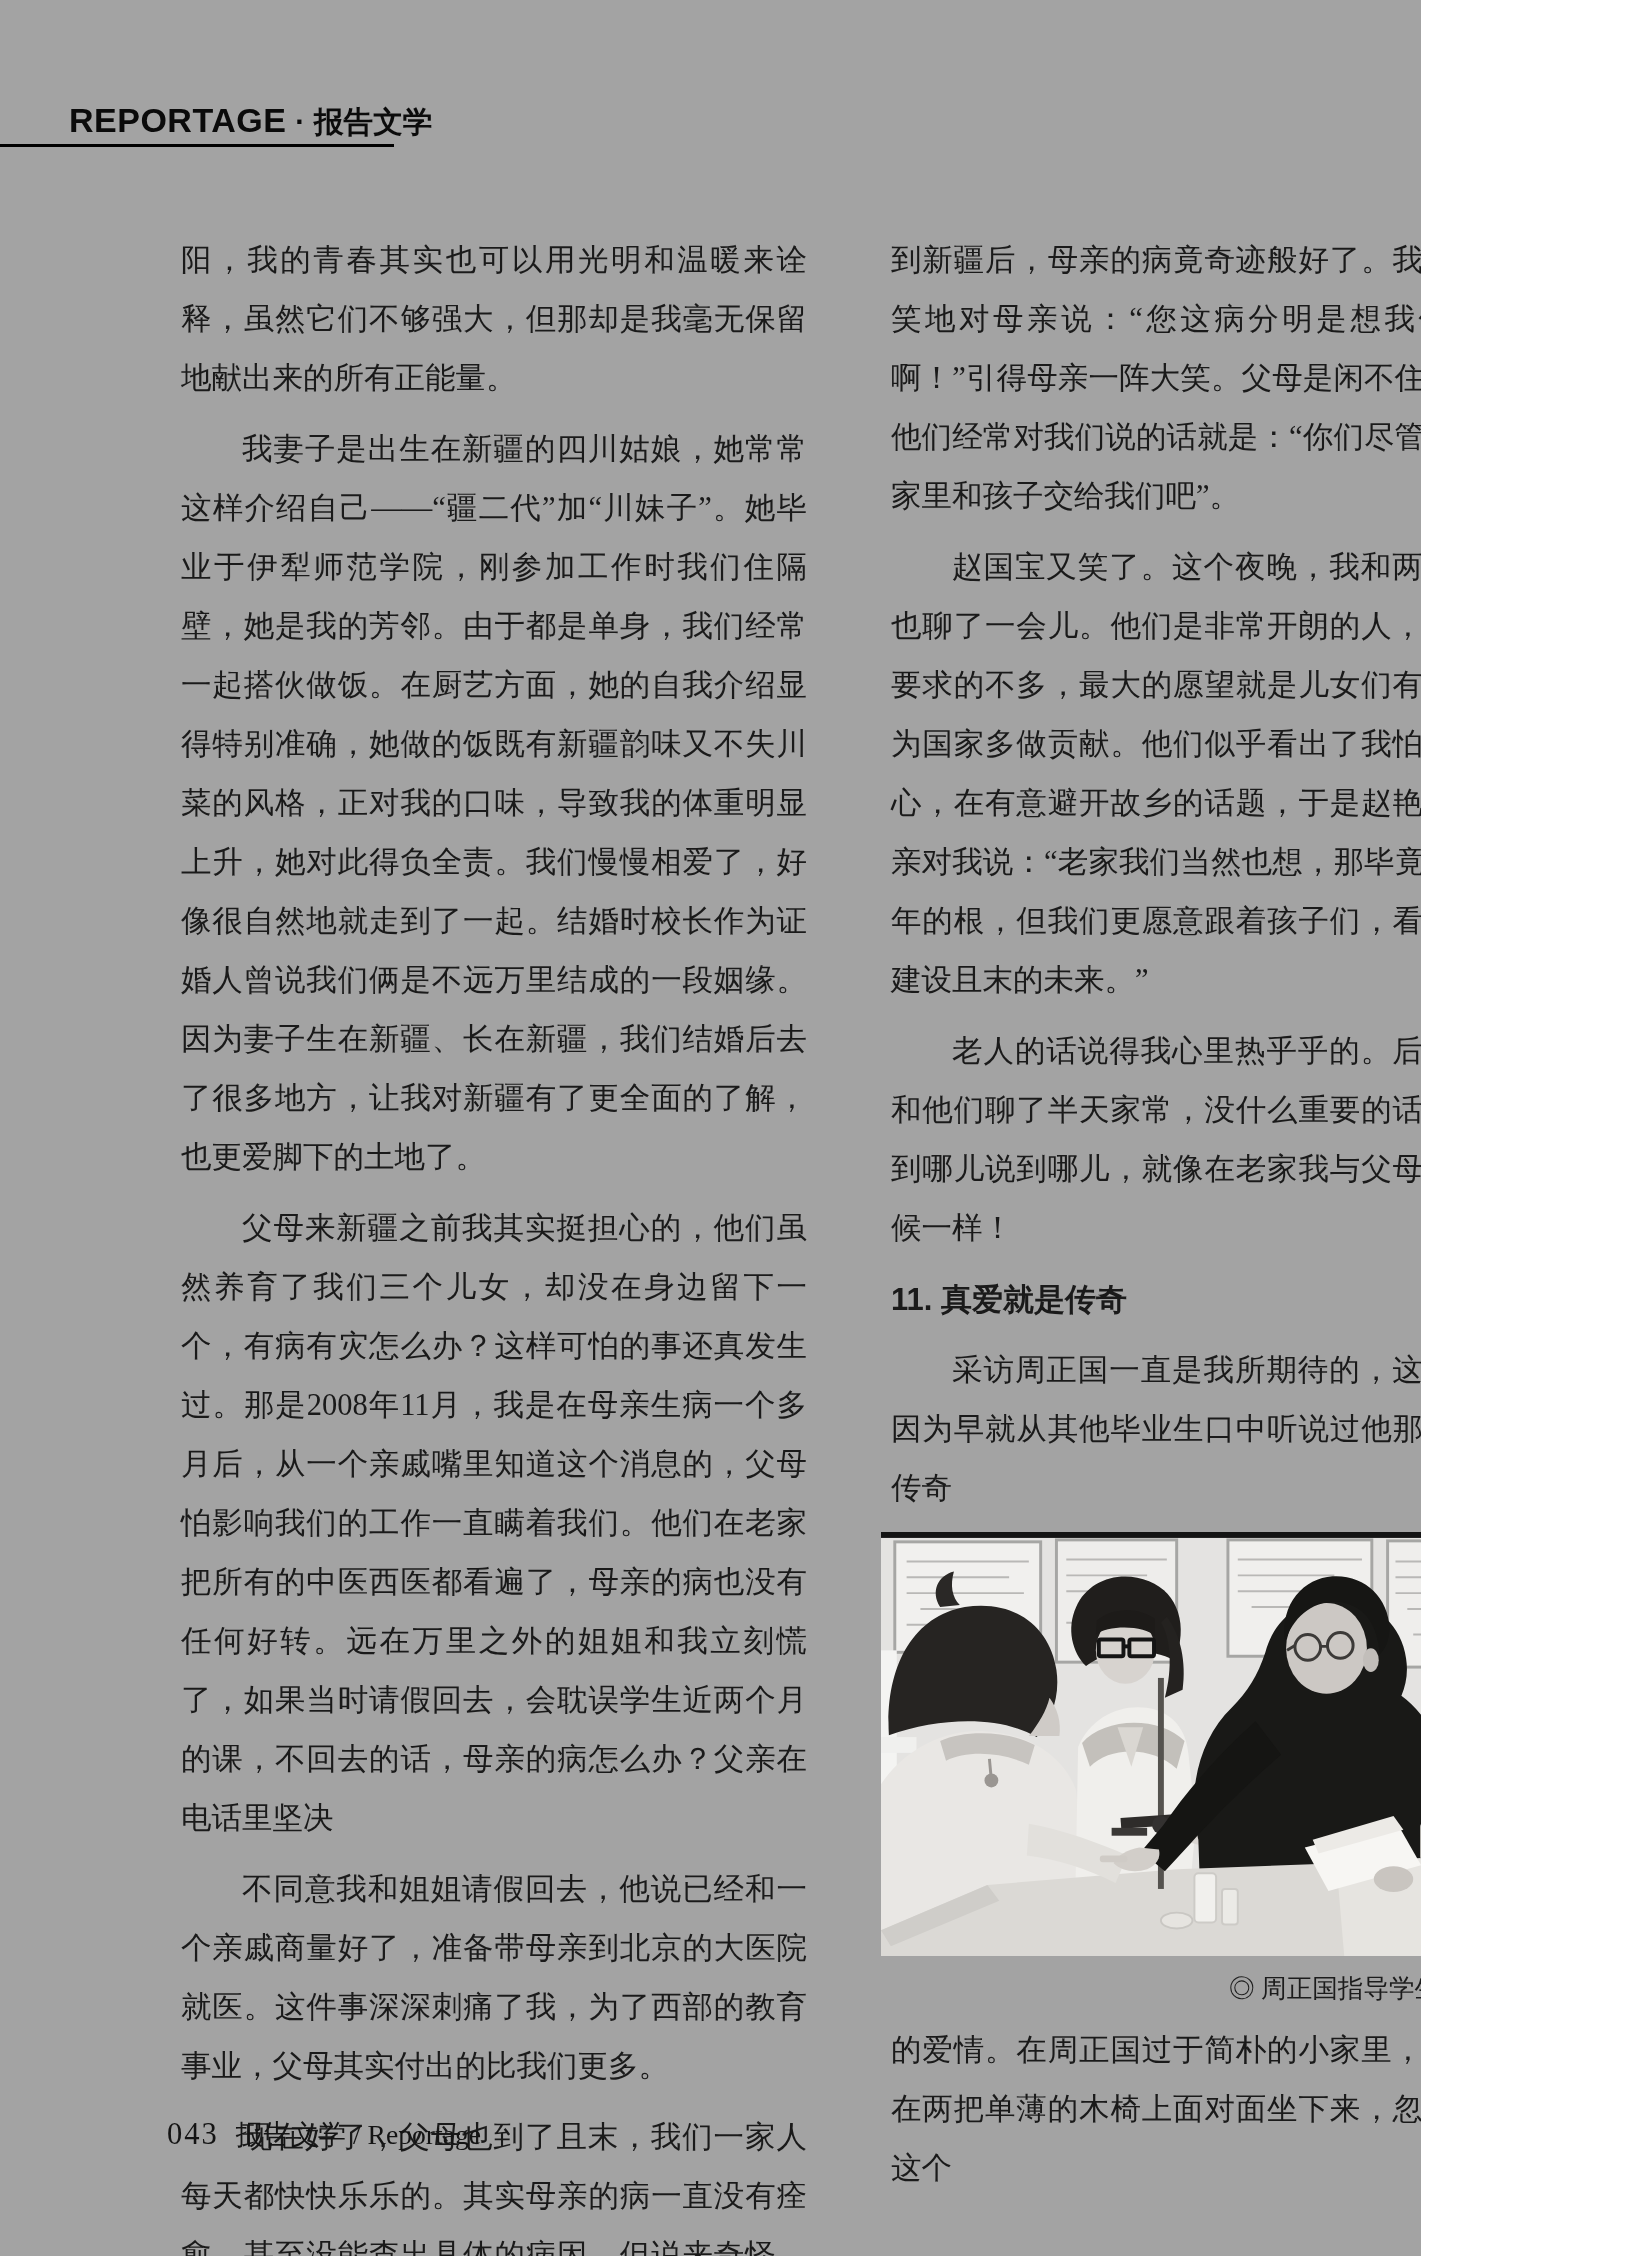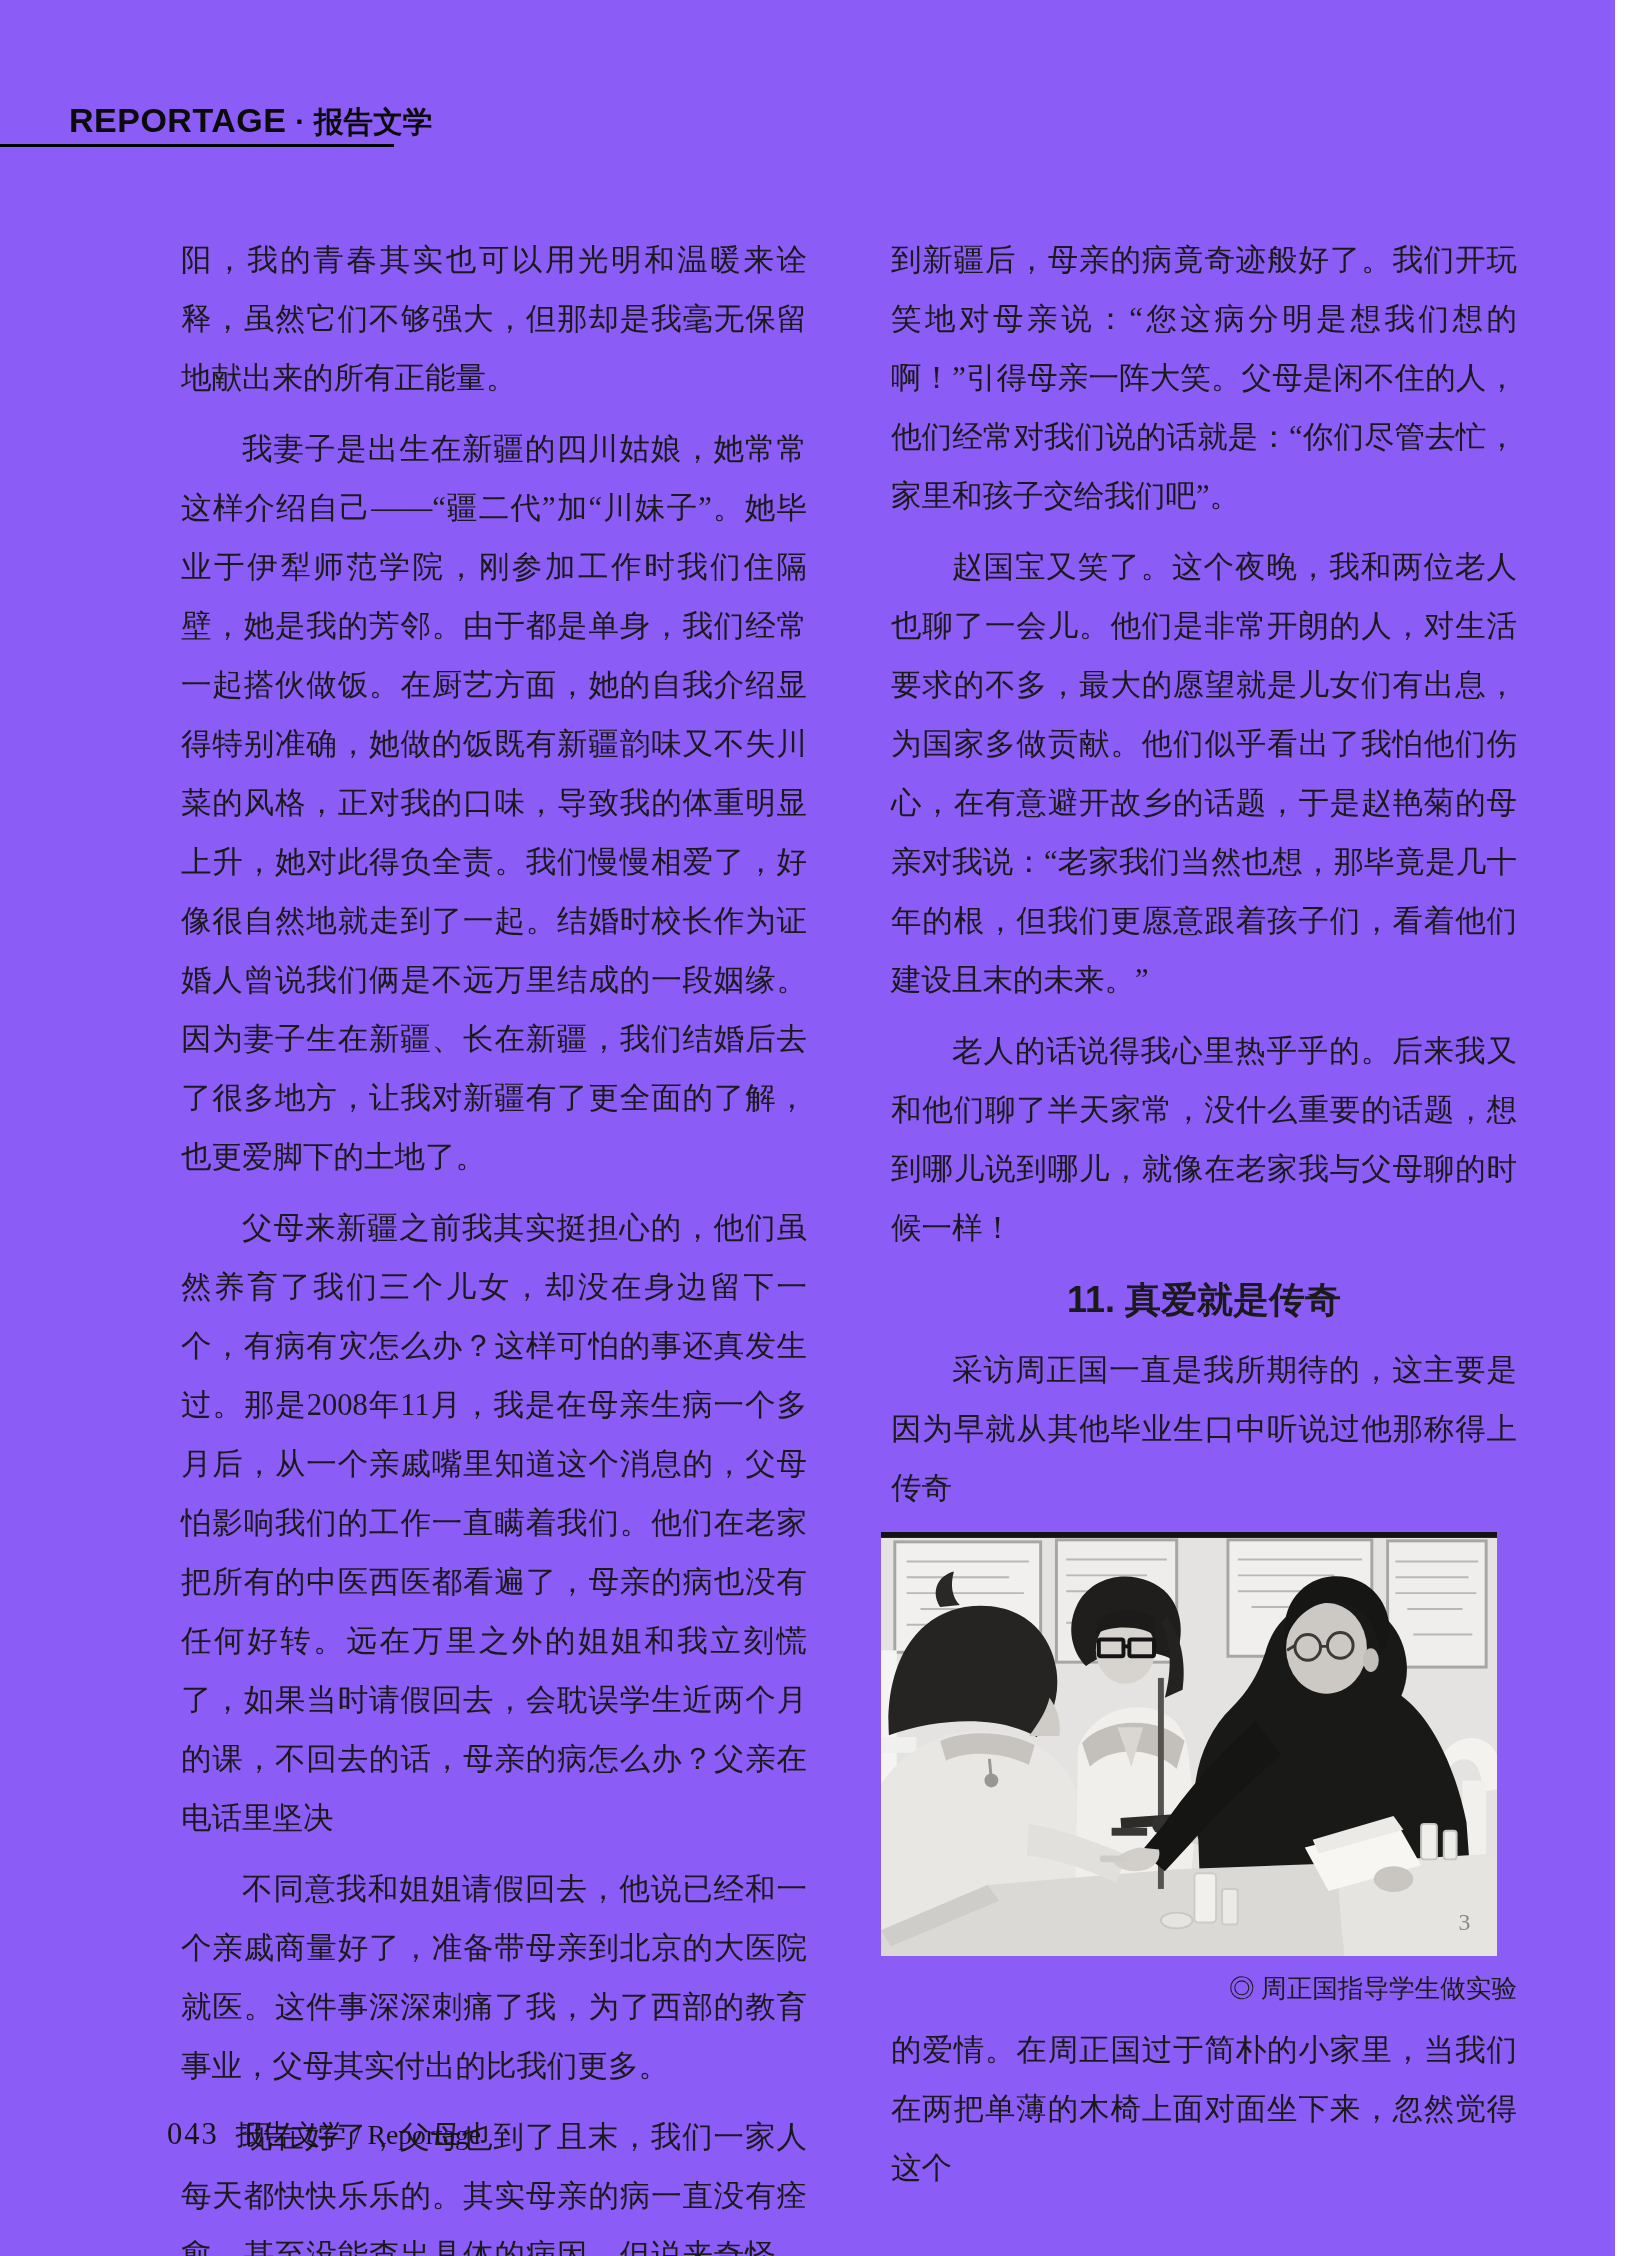--- a/index.html
+++ b/index.html
@@ -1,36 +1,36 @@
 <!DOCTYPE html>
 <html><head>
 <meta charset="utf-8">
 <style>
   html,body{margin:0;padding:0;background:#ffffff;}
-  .page{position:relative;width:1615px;height:2257px;background:#8b5cf6;
+  .page{position:relative;width:1421px;height:2257px;background:#a3a3a3;
         font-family:"Liberation Serif",serif;color:#1a1a1a;overflow:hidden;}
 
   
   .masthead{position:absolute;left:69px;top:101px;white-space:nowrap;
             font-family:"Liberation Sans",sans-serif;color:#0b0b0b;}
   .masthead .en{font-size:34px;font-weight:900;letter-spacing:0.5px;}
   .masthead .dot{font-size:29.6px;font-weight:900;margin:0 8.9px;}
   .masthead .zh{font-size:29.6px;font-weight:bold;}
   .masthead-rule{position:absolute;left:0;top:144px;width:394px;height:3px;background:#000;}
 
   
   .col{position:absolute;top:219px;width:650px;font-size:30.5px;line-height:59px;
        text-align:justify;}
   .col p{margin:12px;padding:0;}
   p.indent{text-indent:2em;}
   .col-left{left:169px;}
   .col-right{left:879px;}
 
   .sec-heading{font-family:"Liberation Sans",sans-serif;font-weight:bold;
-               font-size:36px;line-height:59px;text-align:center;text-indent:0;
+               font-size:31px;line-height:59px;text-align:left;text-indent:0;
                margin:17.7px 0;}
 
   
   .photo{width:616px;height:424px;margin:13.8px 0 0 2px;position:relative;}
   .photo svg{display:block;width:100%;height:100%;}
   .caption{font-size:25.6px;line-height:41px;text-align:right;text-indent:0;
            margin-top:7.9px;color:#1c1c1c;}
   .after-photo{margin-top:19.7px;}
 
   

